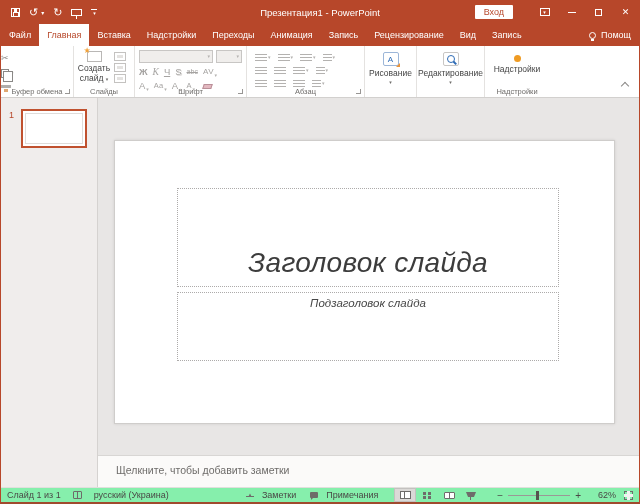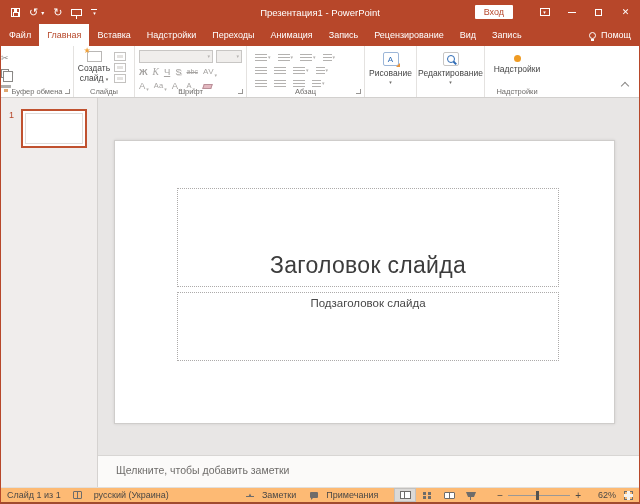--- a/index.html
+++ b/index.html
@@ -128,27 +128,27 @@
   .thumbs { width:97px; background:#f0edec; border-right:1px solid #d5d2d0; position:relative; }
   .thumbnum { position:absolute; left:8px; top:12px; font-size:9px; color:#b7472a; }
   .thumb { position:absolute; left:20px; top:11px; width:66px; height:39px; background:#fff;
            border:2px solid #c0512f; box-shadow:inset 0 0 0 2px #fff, inset 0 0 0 3px #dfdcda; }
   .rightcol { flex:1; display:flex; flex-direction:column; }
   .editor { flex:1; position:relative; background:#e8e6e5; }
   .slidecanvas { position:absolute; left:16px; top:42px; width:501px; height:284px; background:#fff;
                  border:1px solid #cfcdcb; box-shadow:0 0 3px rgba(0,0,0,0.10); }
   .ph { position:absolute; left:62px; width:382px; border:1px dotted #adabaa; display:flex; justify-content:center; }
   .ph-title { top:47px; height:99px; align-items:flex-end; padding-bottom:7px;
-              font-size:23px; font-weight:300; color:#3c3c3c; letter-spacing:0.3px; }
-  .ph-sub { top:151px; height:69px; align-items:flex-start; padding-top:4px; font-size:11.5px; color:#474747; }
+              font-size:28px; font-weight:300; color:#3c3c3c; letter-spacing:0.3px;font-style:italic; }
+  .ph-sub { top:151px; height:69px; align-items:flex-start; padding-top:4px; font-size:11.5px; color:#474747;font-style:italic; }
   .notes { height:32px; background:#fbfaf9; border-top:1px solid #d8d6d4; padding:8px 0 0 18px;
            font-size:10.5px; color:#6e6c6a; }
 
   
-  .status { position:absolute; bottom:0; left:0; right:0; height:15px; background:#fdba74; border-top:1px solid #e1dfdd;
+  .status { position:absolute; bottom:0; left:0; right:0; height:15px; background:#86efac; border-top:1px solid #e1dfdd;
             display:flex; align-items:center; font-size:9px; color:#4a4846; padding:0 6px; }
   .st-item { display:flex; align-items:center; gap:4px; white-space:nowrap; }
   .ic-spell { width:9px; height:8px; border:1px solid #6e6c6a; border-radius:1px; position:relative; margin:0 12px; }
   .ic-spell::before { content:""; position:absolute; left:3px; top:0; bottom:0; width:1px; background:#6e6c6a; }
   .st-right { margin-left:auto; display:flex; align-items:center; }
   .ic-notesbar { display:flex; flex-direction:column; align-items:center; margin-right:4px; }
   .ic-notesbar .c { font-size:5px; line-height:4px; color:#6e6c6a; }
   .ic-notesbar .l { width:8px; height:3px; background:repeating-linear-gradient(to bottom,#6e6c6a 0 1px,transparent 1px 2.5px); }
   .ic-comm { width:8px; height:6px; background:#6e6c6a; border-radius:1px; position:relative; margin-right:4px; }
   .ic-comm::after { content:""; position:absolute; left:1px; top:6px; width:0; height:0;

